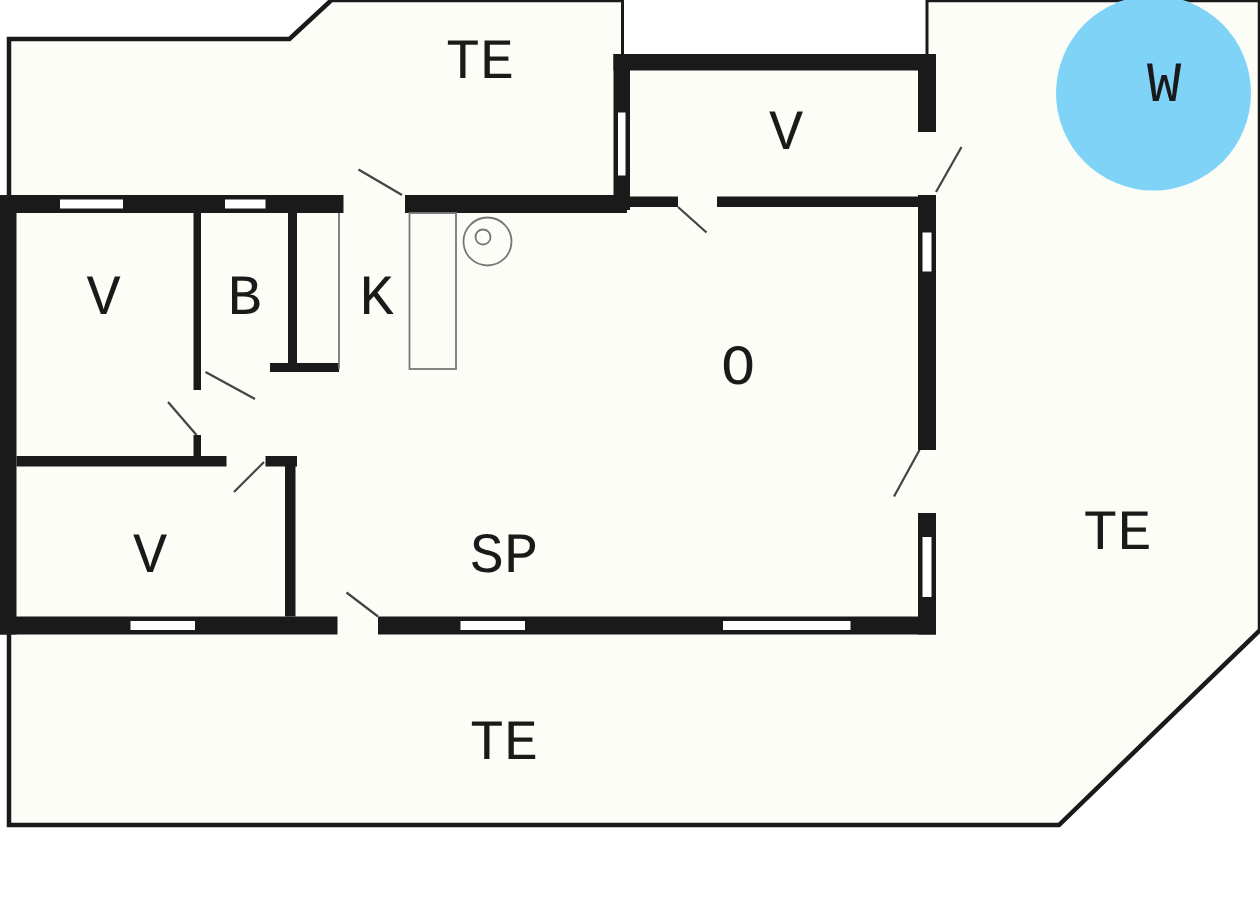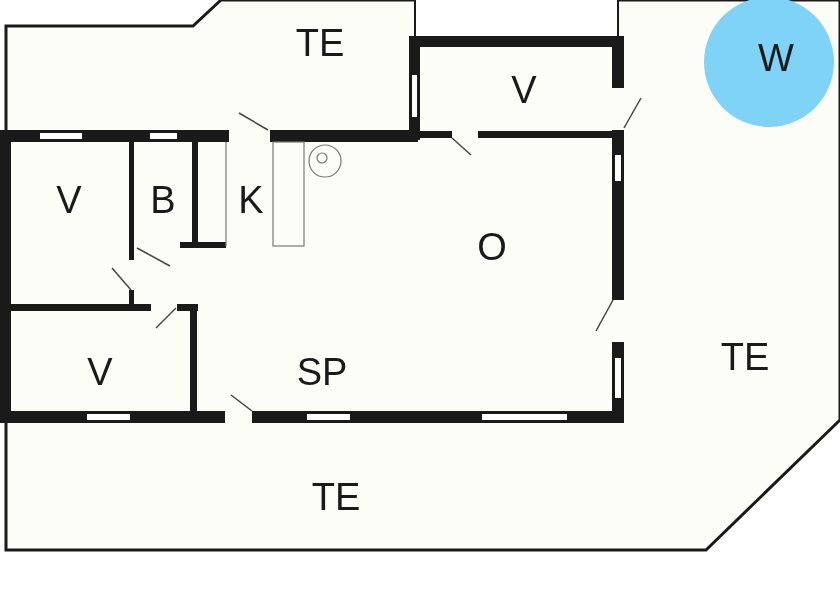--- a/index.html
+++ b/index.html
@@ -1,18 +1,18 @@
 <!DOCTYPE html>
 <html><head>
 <meta charset="utf-8">
 <style>
   html, body { margin: 0; padding: 0; background: #ffffff; }
   body { width: 840px; height: 600px; overflow: hidden; position: relative; font-family: "Liberation Sans", sans-serif; }
   svg { position: absolute; left: 0; top: 0; }
-  .label { position: absolute; font-family: Liberation Sans, sans-serif; font-size: 38px; color: #1a1a1a; transform: translate(-50%, -50%); white-space: nowrap; line-height: 1; }
+  .label { position: absolute; font-family: Liberation Mono, monospace; font-size: 38px; color: #1a1a1a; transform: translate(-50%, -50%); white-space: nowrap; line-height: 1; }
 </style>
 </head>
 <body>
 
 <svg width="840" height="600" viewBox="0 0 840 600">
 
   <polygon points="6,26 193,26 221,0 840,0 840,420 706,550 6,550" fill="#fdfdf8" stroke="#1a1a1a" stroke-width="3"></polygon>
 
   <rect x="415" y="0" width="203" height="36" fill="#ffffff"></rect>
   <line x1="415" y1="0" x2="415" y2="40" stroke="#1a1a1a" stroke-width="2"></line>
@@ -76,16 +76,16 @@
   </g>
 </svg>
 
 <div class="label" style="left:320px;top:43px">TE</div>
 <div class="label" style="left:524px;top:90px">V</div>
 <div class="label" style="left:69px;top:200px">V</div>
 <div class="label" style="left:163px;top:200px">B</div>
 <div class="label" style="left:251px;top:200px">K</div>
 <div class="label" style="left:492px;top:247px">O</div>
 <div class="label" style="left:100px;top:372px">V</div>
-<div class="label" style="left:322px;top:372px">SP</div>
+<div class="label" style="left:336px;top:372px">SP</div>
 <div class="label" style="left:745px;top:357px">TE</div>
 <div class="label" style="left:336px;top:497px">TE</div>
 <div class="label" style="left:776px;top:58px">W</div>
 
 </body></html>

